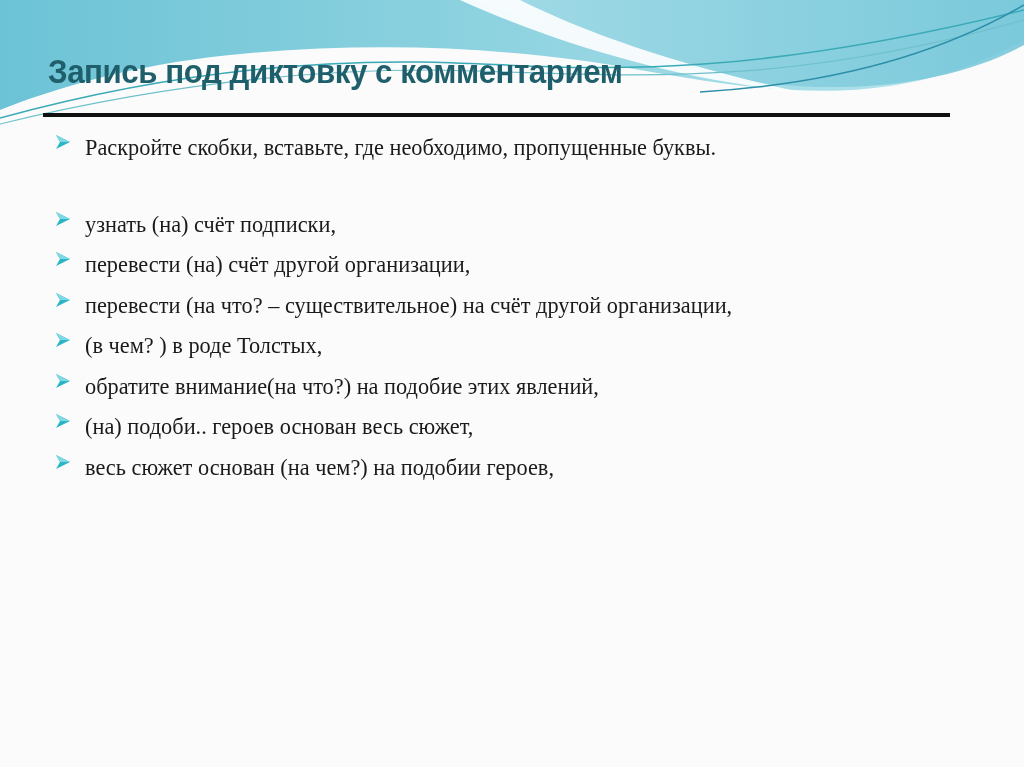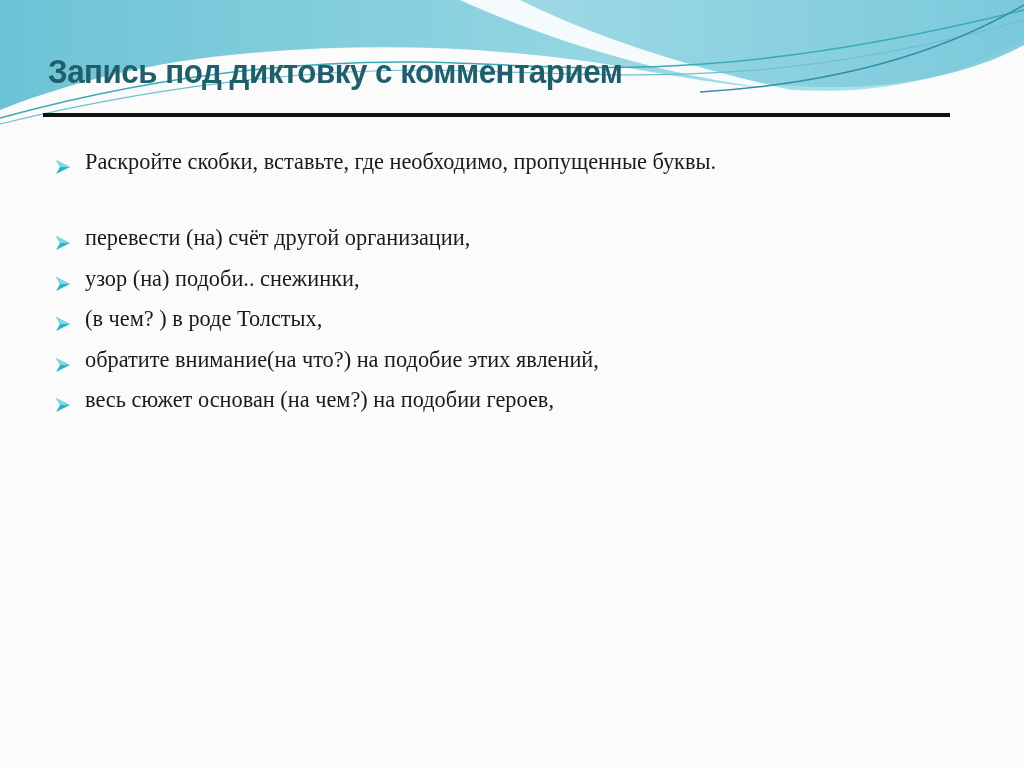--- a/index.html
+++ b/index.html
@@ -1,21 +1,21 @@
 <!DOCTYPE html>
 <html><head>
 <meta charset="utf-8">
 <style>
   html,body{margin:0;padding:0;}
   body{width:1024px;height:767px;overflow:hidden;background:#fbfbfb;position:relative;font-family:"Liberation Serif","DejaVu Serif",serif;}
   .bg-wave{position:absolute;left:0;top:0;width:1024px;height:130px;}
   .title{position:absolute;left:48px;top:52px;font-family:"Liberation Sans","DejaVu Sans",sans-serif;font-weight:bold;font-size:34px;color:#1f5f6b;letter-spacing:-0.5px;transform:scaleX(0.92);transform-origin:left center;white-space:nowrap;}
   .title-rule{position:absolute;left:43px;top:113px;width:907px;height:4px;background:#111;}
   .list{position:absolute;left:55px;top:134px;margin:0;padding:0;list-style:none;}
-  .item{display:flex;align-items:flex-end;height:40.5px;font-size:24px;color:#1a1a1a;white-space:nowrap;}
+  .item{display:flex;align-items:flex-start;height:40.5px;font-size:24px;color:#1a1a1a;white-space:nowrap;}
   .item.gap{margin-bottom:36px;}
   .arrow{width:16px;height:16px;margin-right:14px;flex:0 0 auto;}
   .text{transform:scaleX(0.93);transform-origin:left center;}
 </style>
 </head>
 <body>
 
 <svg class="bg-wave" viewBox="0 0 1024 130" preserveAspectRatio="none">
   <defs>
     <linearGradient id="g1" x1="0" y1="0" x2="1" y2="0">
@@ -45,43 +45,57 @@
         <path d="M1,1 L15,8 L1,15 L5,8 Z" fill="#2ab5c6"></path>
         <path d="M1,1 L15,8 L5,8 Z" fill="#7fd8e2"></path>
       </svg>
     <span class="text">Раскройте скобки, вставьте, где необходимо, пропущенные буквы.</span>
   </li>
   <li class="item">
     <svg class="arrow" viewBox="0 0 16 16">
         <path d="M1,1 L15,8 L1,15 L5,8 Z" fill="#2ab5c6"></path>
         <path d="M1,1 L15,8 L5,8 Z" fill="#7fd8e2"></path>
       </svg>
+    <span class="text">узнать (на) счёт подписки,</span>
+  </li>
+  <li class="item">
+    <svg class="arrow" viewBox="0 0 16 16">
+        <path d="M1,1 L15,8 L1,15 L5,8 Z" fill="#2ab5c6"></path>
+        <path d="M1,1 L15,8 L5,8 Z" fill="#7fd8e2"></path>
+      </svg>
     <span class="text">перевести (на) счёт другой организации,</span>
   </li>
   <li class="item">
     <svg class="arrow" viewBox="0 0 16 16">
         <path d="M1,1 L15,8 L1,15 L5,8 Z" fill="#2ab5c6"></path>
         <path d="M1,1 L15,8 L5,8 Z" fill="#7fd8e2"></path>
       </svg>
-    <span class="text">узор (на) подоби.. снежинки,</span>
+    <span class="text">перевести  (на что? – существительное) на счёт другой организации,</span>
   </li>
   <li class="item">
     <svg class="arrow" viewBox="0 0 16 16">
         <path d="M1,1 L15,8 L1,15 L5,8 Z" fill="#2ab5c6"></path>
         <path d="M1,1 L15,8 L5,8 Z" fill="#7fd8e2"></path>
       </svg>
     <span class="text"> (в чем? ) в роде Толстых,</span>
   </li>
   <li class="item">
     <svg class="arrow" viewBox="0 0 16 16">
         <path d="M1,1 L15,8 L1,15 L5,8 Z" fill="#2ab5c6"></path>
         <path d="M1,1 L15,8 L5,8 Z" fill="#7fd8e2"></path>
       </svg>
     <span class="text">обратите внимание(на что?) на подобие этих явлений,</span>
   </li>
   <li class="item">
     <svg class="arrow" viewBox="0 0 16 16">
         <path d="M1,1 L15,8 L1,15 L5,8 Z" fill="#2ab5c6"></path>
         <path d="M1,1 L15,8 L5,8 Z" fill="#7fd8e2"></path>
       </svg>
+    <span class="text"> (на) подоби.. героев основан весь сюжет,</span>
+  </li>
+  <li class="item">
+    <svg class="arrow" viewBox="0 0 16 16">
+        <path d="M1,1 L15,8 L1,15 L5,8 Z" fill="#2ab5c6"></path>
+        <path d="M1,1 L15,8 L5,8 Z" fill="#7fd8e2"></path>
+      </svg>
     <span class="text">весь сюжет основан (на чем?)  на подобии героев,</span>
   </li>
 </ul>
 
 </body></html>

